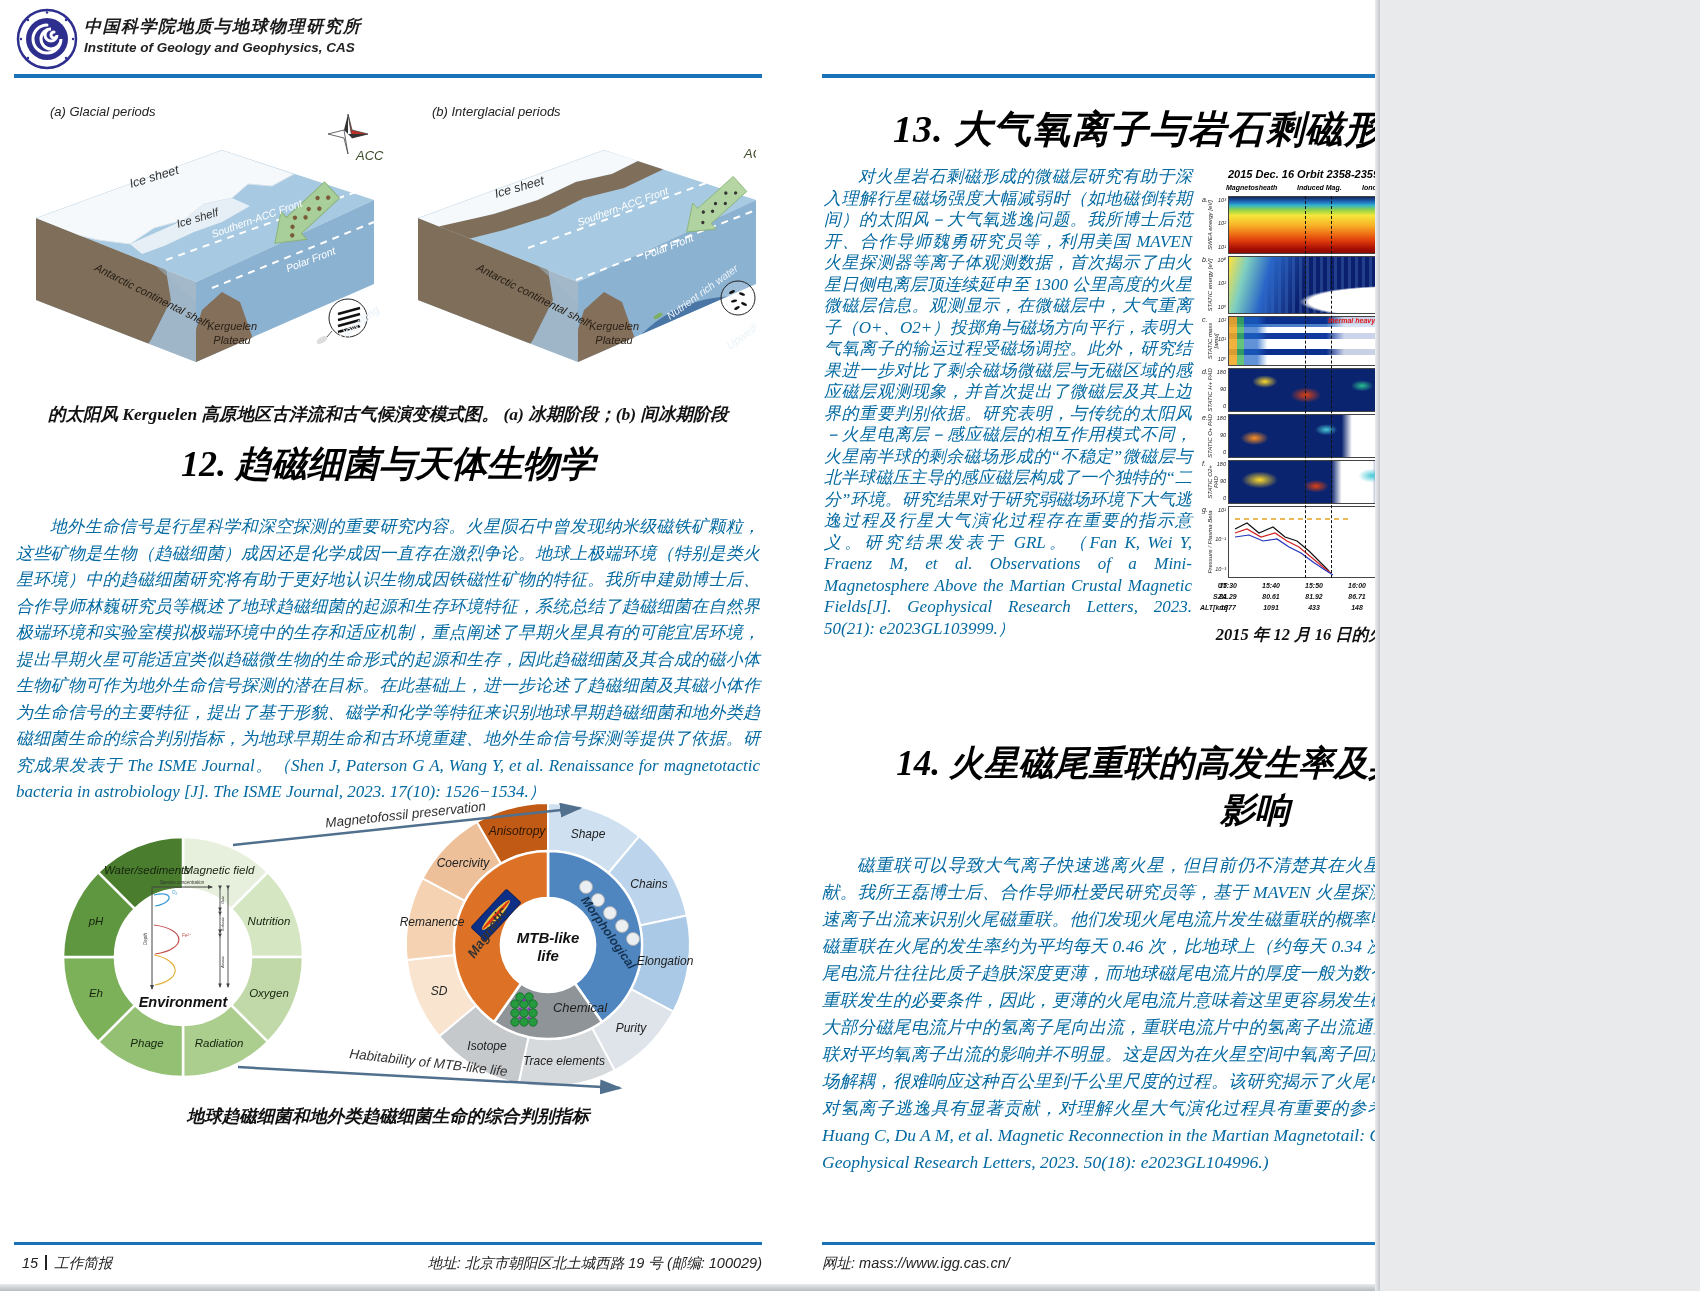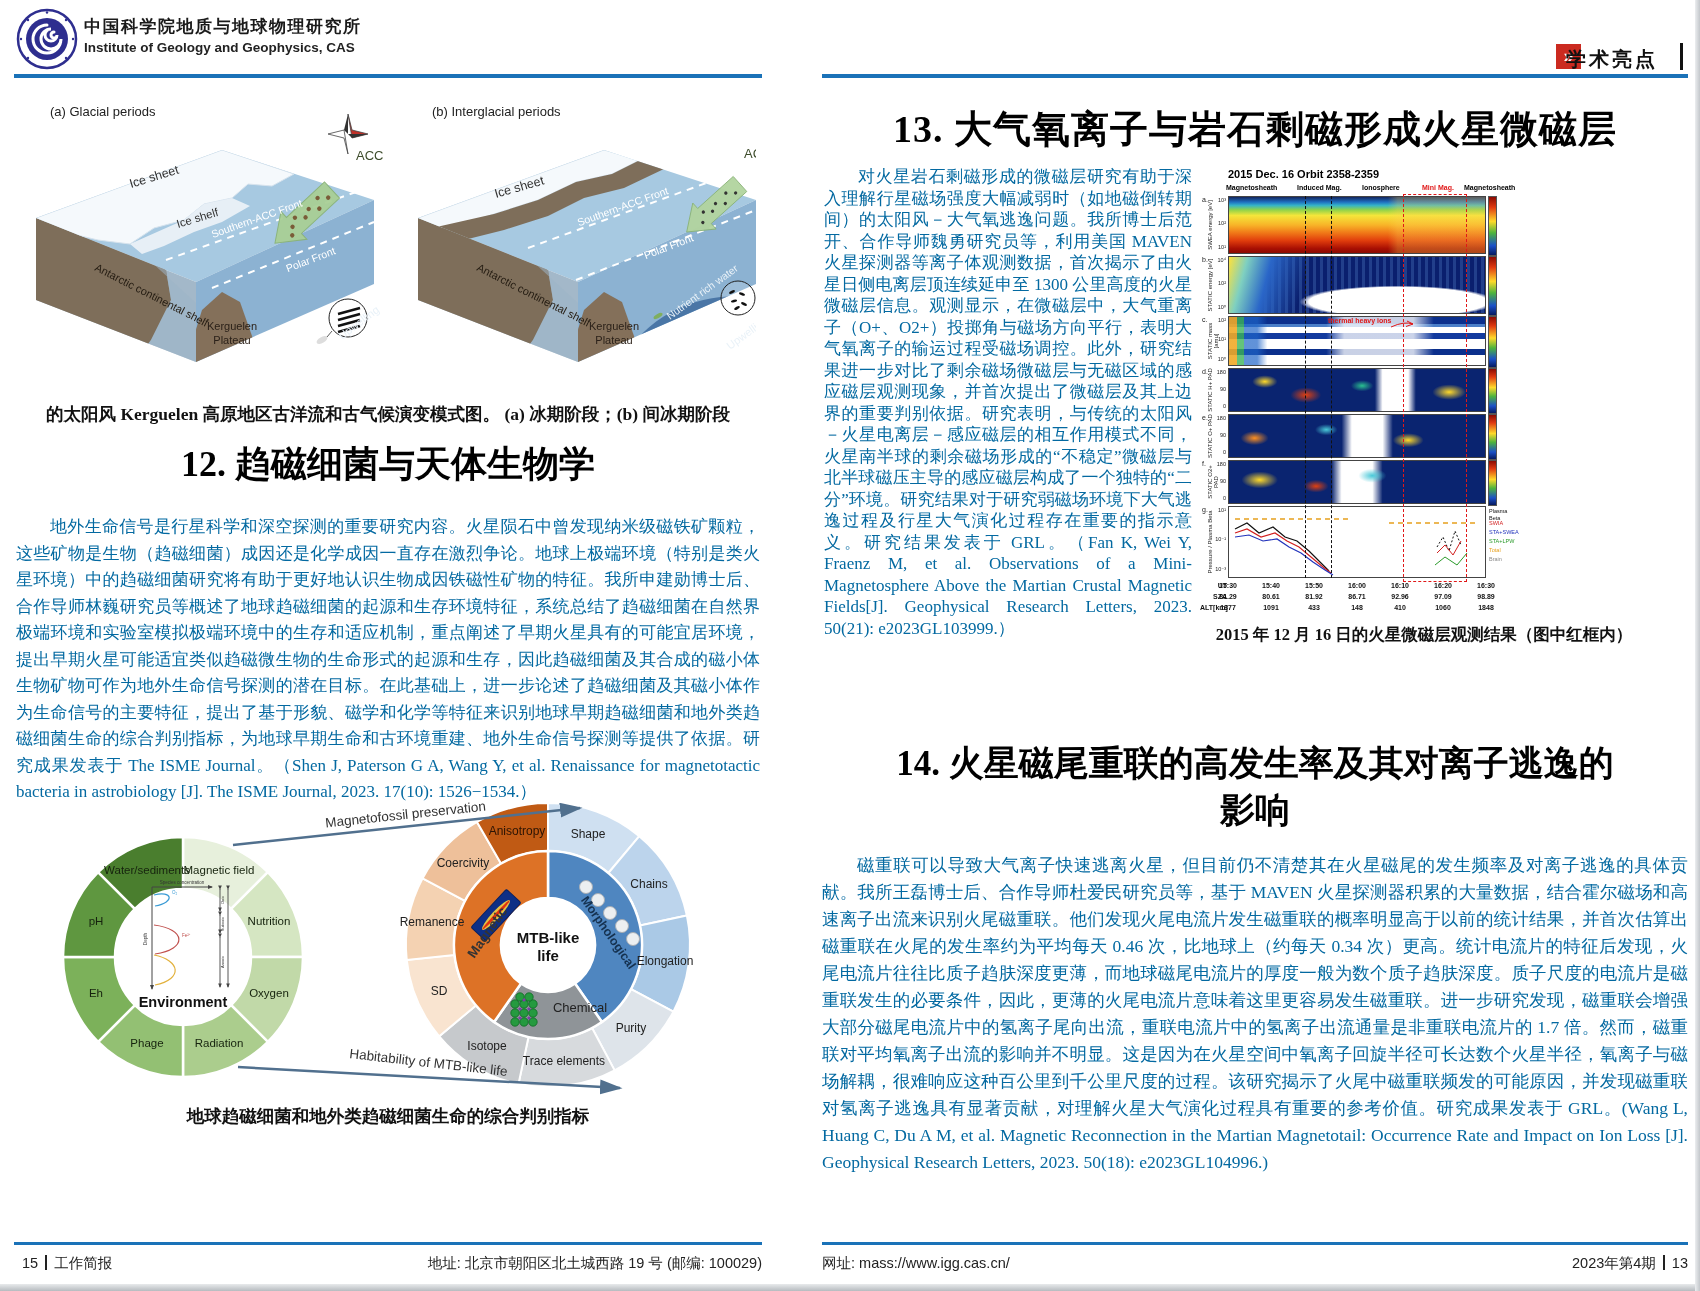--- a/index.html
+++ b/index.html
@@ -1,17 +1,17 @@
 <!DOCTYPE html>
 <html><head>
 <meta charset="utf-8">
 <style>
   html,body{margin:0;padding:0;background:#e9eaec;}
-  .page{position:relative;width:1700px;height:1291px;background:#fff;overflow:hidden;
-        font-family:"Liberation Serif","DejaVu Serif",serif;color:#111;}
+  .page{position:relative;width:1380px;height:1291px;background:#fff;overflow:hidden;
+        font-family:"Liberation Serif","DejaVu Serif",serif;color:#111;font-style:italic;}
   .abs{position:absolute;}
   .sans{font-family:"Liberation Sans","DejaVu Sans",sans-serif;}
   .rule{position:absolute;height:4px;background:#1a72b8;}
   .hdr-cn{font-size:17px;font-weight:bold;letter-spacing:1.5px;color:#1a1a1a;line-height:20px;}
   .hdr-en{font-size:13.5px;font-weight:bold;color:#222;line-height:17px;}
   .badge-ic{position:absolute;width:25px;height:25px;background:#cb2a20;color:#fff;text-align:center;
             line-height:24px;font-size:18px;font-weight:bold;}
   .badge-tx{position:absolute;font-size:20px;font-weight:bold;letter-spacing:3px;color:#111;}
   .hdr-bar{position:absolute;width:3px;height:27px;background:#111;}
   h2.sec{position:absolute;margin:0;text-align:center;font-weight:bold;color:#000;}

